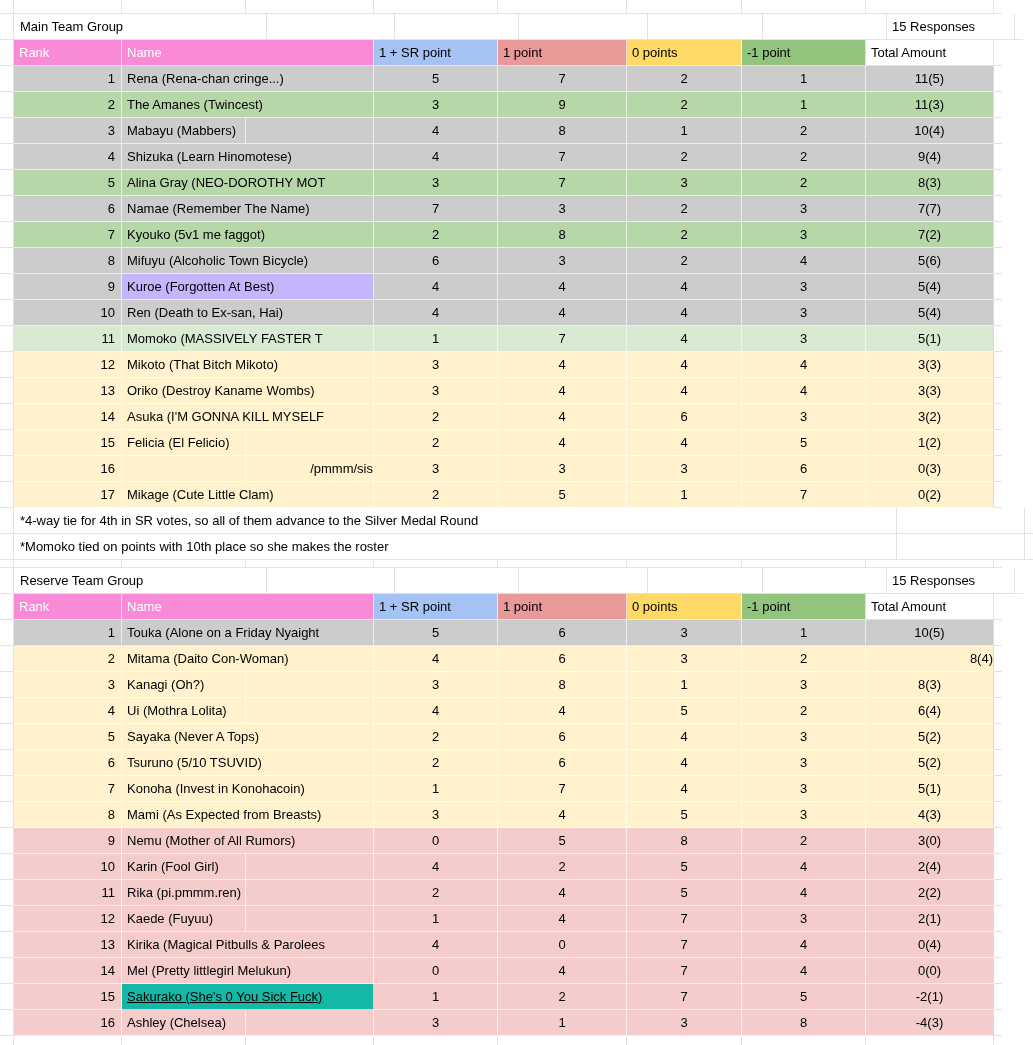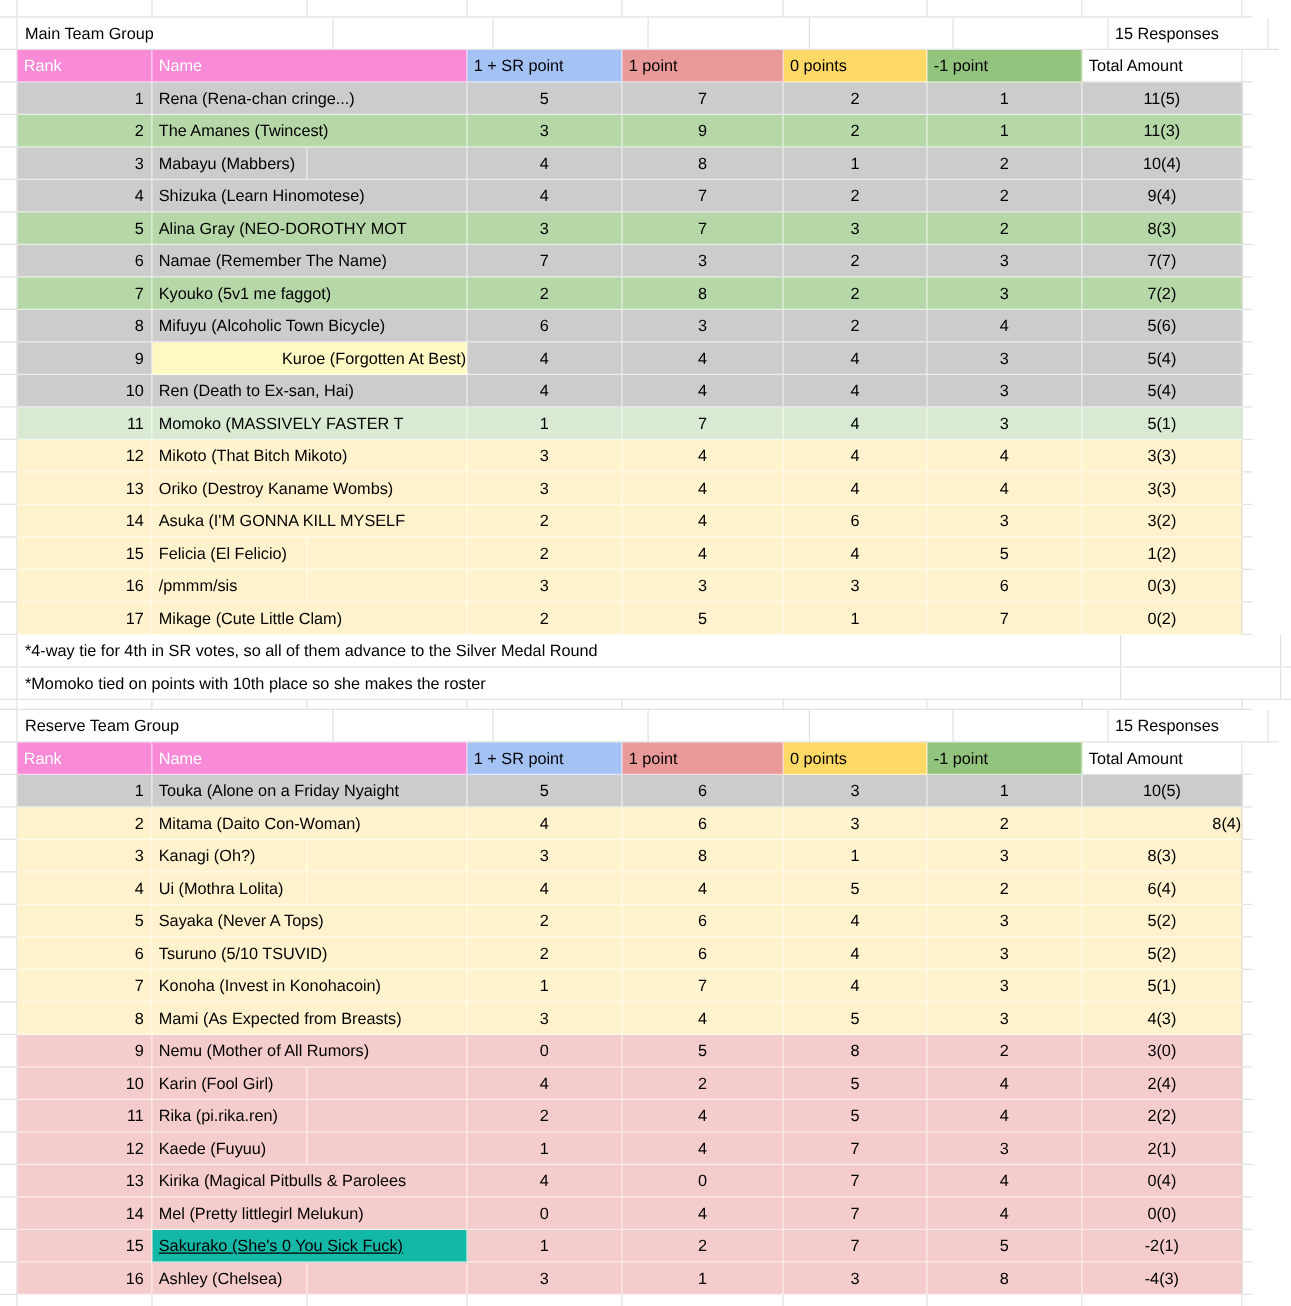--- a/index.html
+++ b/index.html
@@ -178,21 +178,21 @@
           <div class="cell colE num colored" style="background-color: rgb(204, 204, 204);">6</div>
           <div class="cell colF num colored" style="background-color: rgb(204, 204, 204);">3</div>
           <div class="cell colG num colored" style="background-color: rgb(204, 204, 204);">2</div>
           <div class="cell colH num colored" style="background-color: rgb(204, 204, 204);">4</div>
           <div class="cell colI num total-col colored" style="background-color: rgb(204, 204, 204);">5(6)</div>
           <div class="cell colJ"></div>
         </div>
         <div class="row data-row">
           <div class="cell colA"></div>
           <div class="cell colB rank colored" style="background-color: rgb(204, 204, 204);">9</div>
-          <div class="cell colCD name colored" style="background-color: #fef9c3; text-align: right;"><span class="nametext">Kuroe (Forgotten At Best)</span></div>
+          <div class="cell colCD name colored" style="background-color: #c4b5fd;"><span class="nametext">Kuroe (Forgotten At Best)</span></div>
           <div class="cell colE num colored" style="background-color: rgb(204, 204, 204);">4</div>
           <div class="cell colF num colored" style="background-color: rgb(204, 204, 204);">4</div>
           <div class="cell colG num colored" style="background-color: rgb(204, 204, 204);">4</div>
           <div class="cell colH num colored" style="background-color: rgb(204, 204, 204);">3</div>
           <div class="cell colI num total-col colored" style="background-color: rgb(204, 204, 204);">5(4)</div>
           <div class="cell colJ"></div>
         </div>
         <div class="row data-row">
           <div class="cell colA"></div>
           <div class="cell colB rank colored" style="background-color: rgb(204, 204, 204);">10</div>
@@ -255,21 +255,21 @@
           <div class="cell colE num colored" style="background-color: rgb(255, 242, 204);">2</div>
           <div class="cell colF num colored" style="background-color: rgb(255, 242, 204);">4</div>
           <div class="cell colG num colored" style="background-color: rgb(255, 242, 204);">4</div>
           <div class="cell colH num colored" style="background-color: rgb(255, 242, 204);">5</div>
           <div class="cell colI num total-col colored" style="background-color: rgb(255, 242, 204);">1(2)</div>
           <div class="cell colJ"></div>
         </div>
         <div class="row data-row">
           <div class="cell colA"></div>
           <div class="cell colB rank colored" style="background-color: rgb(255, 242, 204);">16</div>
-          <div class="cell colCD name colored" style="background-color: rgb(255, 242, 204);"><span class="nametext">/pmmm/sis</span><div class="name-divider"></div></div>
+          <div class="cell colCD name colored" style="background-color: rgb(255, 242, 204); text-align: right;"><span class="nametext">/pmmm/sis</span><div class="name-divider"></div></div>
           <div class="cell colE num colored" style="background-color: rgb(255, 242, 204);">3</div>
           <div class="cell colF num colored" style="background-color: rgb(255, 242, 204);">3</div>
           <div class="cell colG num colored" style="background-color: rgb(255, 242, 204);">3</div>
           <div class="cell colH num colored" style="background-color: rgb(255, 242, 204);">6</div>
           <div class="cell colI num total-col colored" style="background-color: rgb(255, 242, 204);">0(3)</div>
           <div class="cell colJ"></div>
         </div>
         <div class="row data-row">
           <div class="cell colA"></div>
           <div class="cell colB rank colored" style="background-color: rgb(255, 242, 204);">17</div>
@@ -440,21 +440,21 @@
           <div class="cell colE num colored" style="background-color: rgb(244, 204, 204);">4</div>
           <div class="cell colF num colored" style="background-color: rgb(244, 204, 204);">2</div>
           <div class="cell colG num colored" style="background-color: rgb(244, 204, 204);">5</div>
           <div class="cell colH num colored" style="background-color: rgb(244, 204, 204);">4</div>
           <div class="cell colI num total-col colored" style="background-color: rgb(244, 204, 204);">2(4)</div>
           <div class="cell colJ"></div>
         </div>
         <div class="row data-row">
           <div class="cell colA"></div>
           <div class="cell colB rank colored" style="background-color: rgb(244, 204, 204);">11</div>
-          <div class="cell colCD name colored" style="background-color: rgb(244, 204, 204);"><span class="nametext">Rika (pi.rika.ren)</span><div class="name-divider"></div></div>
+          <div class="cell colCD name colored" style="background-color: rgb(244, 204, 204);"><span class="nametext">Rika (pi.pmmm.ren)</span><div class="name-divider"></div></div>
           <div class="cell colE num colored" style="background-color: rgb(244, 204, 204);">2</div>
           <div class="cell colF num colored" style="background-color: rgb(244, 204, 204);">4</div>
           <div class="cell colG num colored" style="background-color: rgb(244, 204, 204);">5</div>
           <div class="cell colH num colored" style="background-color: rgb(244, 204, 204);">4</div>
           <div class="cell colI num total-col colored" style="background-color: rgb(244, 204, 204);">2(2)</div>
           <div class="cell colJ"></div>
         </div>
         <div class="row data-row">
           <div class="cell colA"></div>
           <div class="cell colB rank colored" style="background-color: rgb(244, 204, 204);">12</div>

